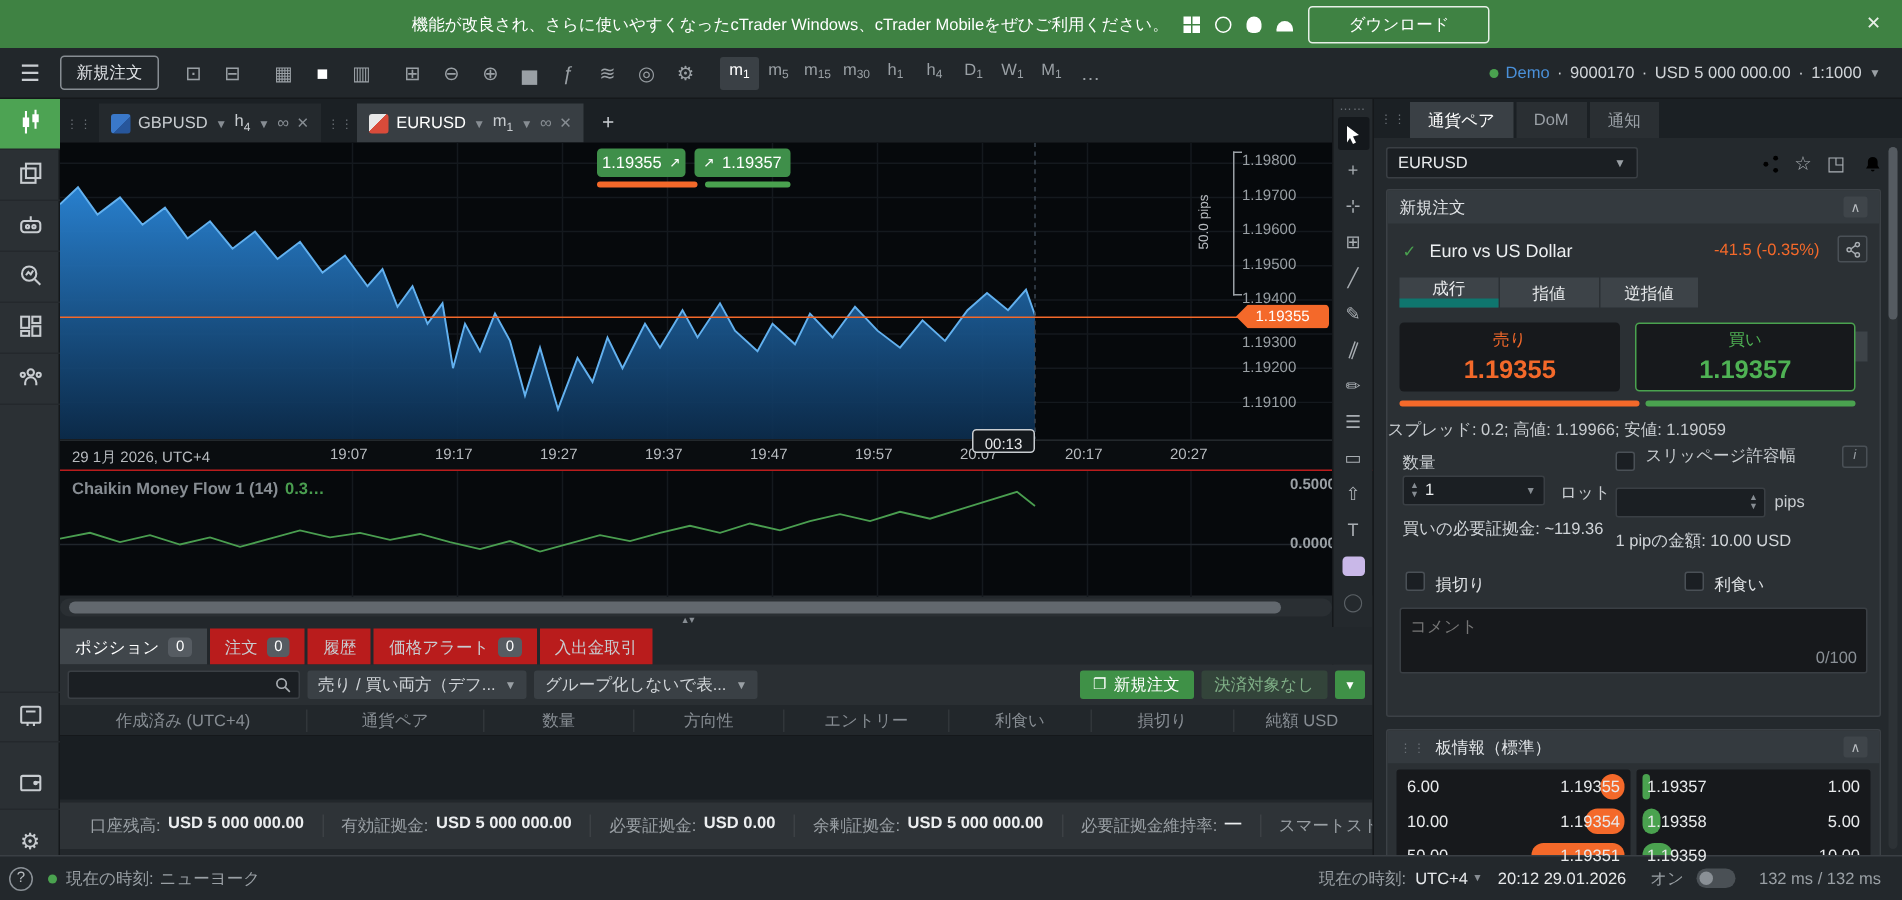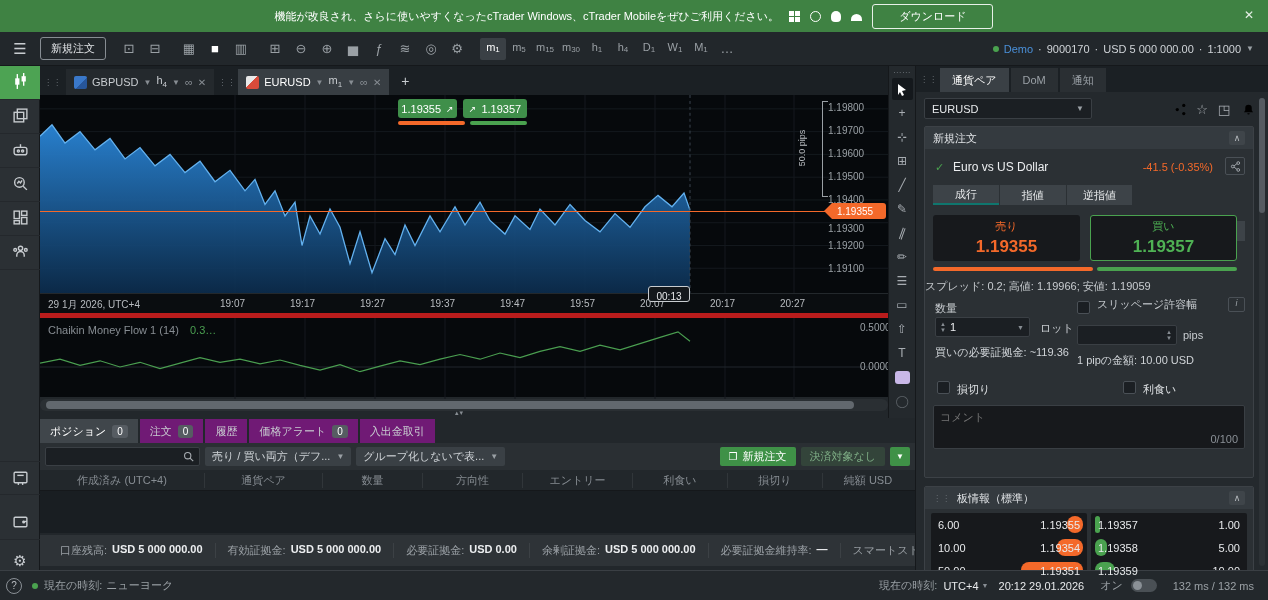--- a/index.html
+++ b/index.html
@@ -44,31 +44,31 @@
   
   .chart{position:absolute;left:40px;top:95px;width:848px;height:198px;background:#06090c;overflow:hidden;}
   .axis-lab{position:absolute;right:4px;width:56px;text-align:left;color:#9aa0a5;font-size:10px;}
   .qt{position:absolute;top:4px;height:19px;background:#3f8f4a;color:#fff;border-radius:3px;display:flex;align-items:center;justify-content:center;gap:5px;font-size:11px;cursor:pointer;}
   .qbar{position:absolute;top:26px;height:4px;border-radius:2px;}
   .cpl{position:absolute;left:0;top:116px;width:790px;height:1px;background:#f4692a;}
   .cpb{position:absolute;right:2px;top:108px;width:62px;height:16px;background:#f4692a;color:#fff;display:flex;align-items:center;justify-content:center;font-size:10px;border-radius:2px 3px 3px 2px;clip-path:polygon(8px 0,100% 0,100% 100%,8px 100%,0 50%);}
   .timeaxis{position:absolute;left:40px;top:293px;width:848px;height:20px;background:#0a0d10;border-top:1px solid #23282c;color:#b8bcc0;font-size:10px;}
   .timeaxis span{position:absolute;top:4px;}
   .cd{position:absolute;top:-8px;left:608px;width:42px;height:16px;border:1px solid #c8ccd0;border-radius:3px;background:#14181c;color:#e8eaec;display:flex;align-items:center;justify-content:center;font-size:10px;}
-  .indpane{position:absolute;left:40px;top:313px;width:880px;height:84px;background:#06090c;border-top:5px solid #b91c1c;}
+  .indpane{position:absolute;left:40px;top:313px;width:880px;height:84px;background:#06090c;border-top:1px solid #b91c1c;font-weight:bold;}
   .scrollrow{position:absolute;left:40px;top:399px;width:848px;height:12px;background:#2a2f33;border-radius:6px;}
   .scrollthumb{position:absolute;left:6px;top:2px;width:808px;height:8px;background:#62686e;border-radius:4px;cursor:pointer;}
   
   .drawcol{position:absolute;left:888px;top:66px;width:27px;height:380px;background:#24292d;border-left:1px solid #15181b;display:flex;flex-direction:column;align-items:center;padding-top:2px;}
   .dt{width:21px;height:22px;display:flex;align-items:center;justify-content:center;color:#a8adb2;font-size:12px;cursor:pointer;border-radius:2px;margin:1px 0;}
   .dt.act{background:#14181c;color:#fff;}
   .handle{color:#6a7076;font-size:8px;letter-spacing:1px;cursor:grab;}
   
   .btabs{position:absolute;left:40px;top:418px;width:875px;height:25px;background:#22272b;display:flex;align-items:flex-end;}
-  .btab{height:24px;display:flex;align-items:center;gap:6px;padding:0 10px;color:#c8ccd0;cursor:pointer;font-size:11px;background:#701a75;margin-right:2px;}
+  .btab{height:24px;display:flex;align-items:center;gap:6px;padding:0 10px;color:#c8ccd0;cursor:pointer;font-size:11px;background:#b91c1c;margin-right:2px;}
   .btab.act{background:#40464b;color:#fff;}
   .badge{background:#565c62;color:#fff;border-radius:3px;padding:1px 5px;font-size:10px;}
   .filterrow{position:absolute;left:40px;top:443px;width:875px;height:27px;background:#2a2f33;display:flex;align-items:center;gap:5px;padding:0 5px;}
   .search{width:155px;height:19px;background:#1b1f23;border:1px solid #3a3f44;border-radius:2px;display:flex;align-items:center;}
   .search input{flex:1;background:transparent;border:none;outline:none;color:#d0d4d8;font-size:11px;padding:0 5px;min-width:0;}
   .dd{height:19px;background:#3a4045;border-radius:2px;color:#d0d4d8;display:flex;align-items:center;gap:6px;padding:0 7px;font-size:11px;cursor:pointer;}
   .dd i{font-style:normal;font-size:8px;color:#9aa0a5;}
   .btn-green{background:#3f9147;border:none;color:#fff;border-radius:2px;height:19px;padding:0 9px;font-size:11px;display:inline-flex;align-items:center;gap:5px;cursor:pointer;}
   .btn-muted{background:#33443a;color:#7fae86;border:none;border-radius:2px;height:19px;padding:0 9px;font-size:11px;cursor:default;}
   .theadrow{position:absolute;left:40px;top:470px;width:875px;height:21px;background:#22272b;display:flex;align-items:center;color:#878d93;font-size:11px;border-bottom:1px solid #15181b;}
@@ -83,21 +83,21 @@
   .rtabs{display:flex;align-items:flex-end;height:26px;background:#1b2024;padding-left:4px;gap:2px;}
   .rtab{height:24px;display:flex;align-items:center;padding:0 12px;background:#2a2f33;color:#9aa0a6;cursor:pointer;}
   .rtab.act{background:#3a4045;color:#fff;}
   .symsel{position:absolute;left:8px;top:32px;width:168px;height:21px;background:#1b1f23;border:1px solid #3a3f44;border-radius:2px;display:flex;align-items:center;justify-content:space-between;padding:0 7px;color:#e8eaec;cursor:pointer;}
   .rico{position:absolute;top:33px;width:20px;height:20px;display:flex;align-items:center;justify-content:center;color:#a8adb2;cursor:pointer;font-size:13px;}
   .card{position:absolute;left:8px;width:330px;background:#2b3034;border:1px solid #3c4146;border-radius:2px;}
   .card-h{height:22px;background:#343a3f;display:flex;align-items:center;padding:0 8px;color:#e0e3e6;}
   .coll{margin-left:auto;width:16px;height:14px;background:#3f454a;border-radius:2px;color:#b8bcc0;font-size:9px;display:flex;align-items:center;justify-content:center;cursor:pointer;}
   .otabs{display:flex;gap:1px;margin:0 8px;}
   .otab{flex:1;height:20px;background:#3d4348;color:#e8eaec;display:flex;align-items:center;justify-content:center;cursor:pointer;font-size:11px;}
-  .otab.act{border-bottom:2px solid #0f766e;}
+  .otab.act{border-bottom:6px solid #0f766e;}
   .otab.wide{flex:1.7;margin-top:36px;}
   .sbbox{position:absolute;width:147px;height:46px;background:#17191c;border-radius:3px;display:flex;flex-direction:column;align-items:center;justify-content:center;gap:3px;cursor:pointer;}
   .sbbox .lab{font-size:11px;}
   .sbbox .prc{font-size:17px;font-weight:bold;}
   .chk{width:13px;height:13px;background:#1b1f23;border:1px solid #4a5056;border-radius:2px;display:inline-block;cursor:pointer;flex:none;}
   .inputbox{background:#1b1f23;border:1px solid #3a3f44;border-radius:2px;display:flex;align-items:center;}
   .stepper{display:flex;flex-direction:column;font-size:6px;color:#878d93;line-height:1;padding:0 4px;cursor:pointer;}
   .domrow{height:23px;display:flex;align-items:center;justify-content:space-between;padding:0 7px;position:relative;color:#e8eaec;}
   .pill{position:absolute;top:3px;height:17px;border-radius:8px;}
   .statusbar{position:absolute;left:0;bottom:0;width:1268px;height:30px;background:#23282c;border-top:1px solid #3a3f44;display:flex;align-items:center;color:#9aa0a5;font-size:11px;}

